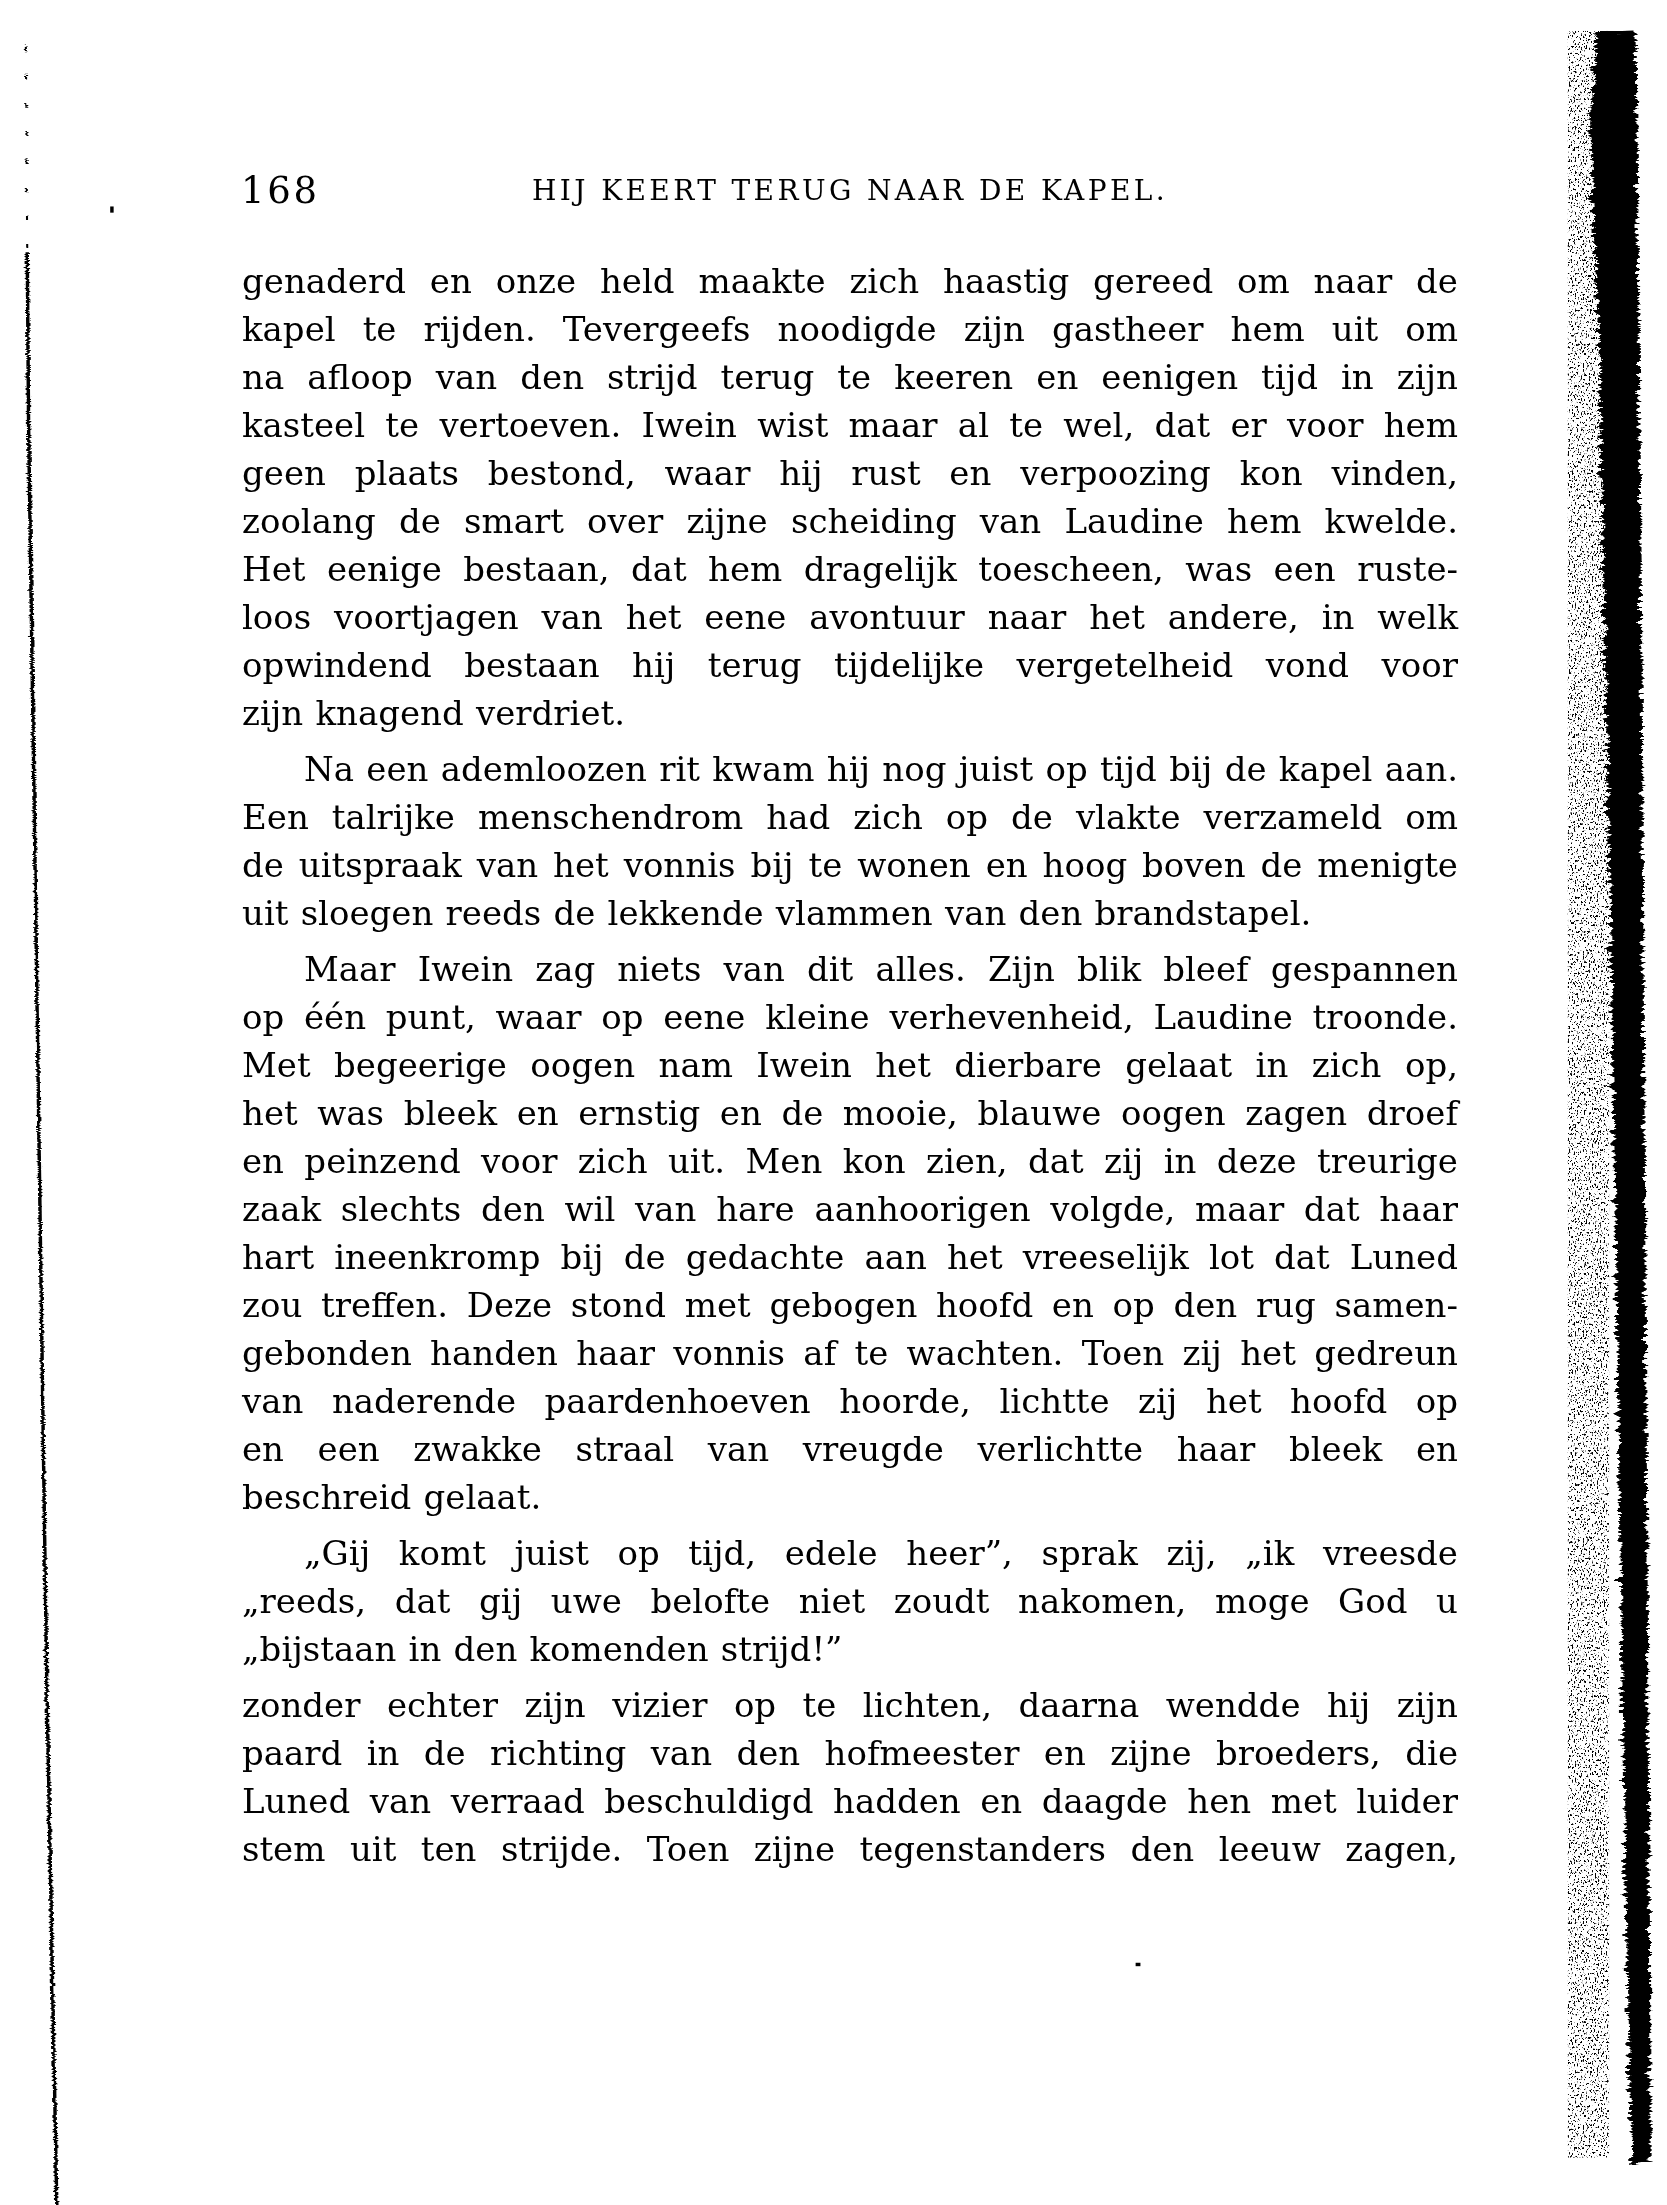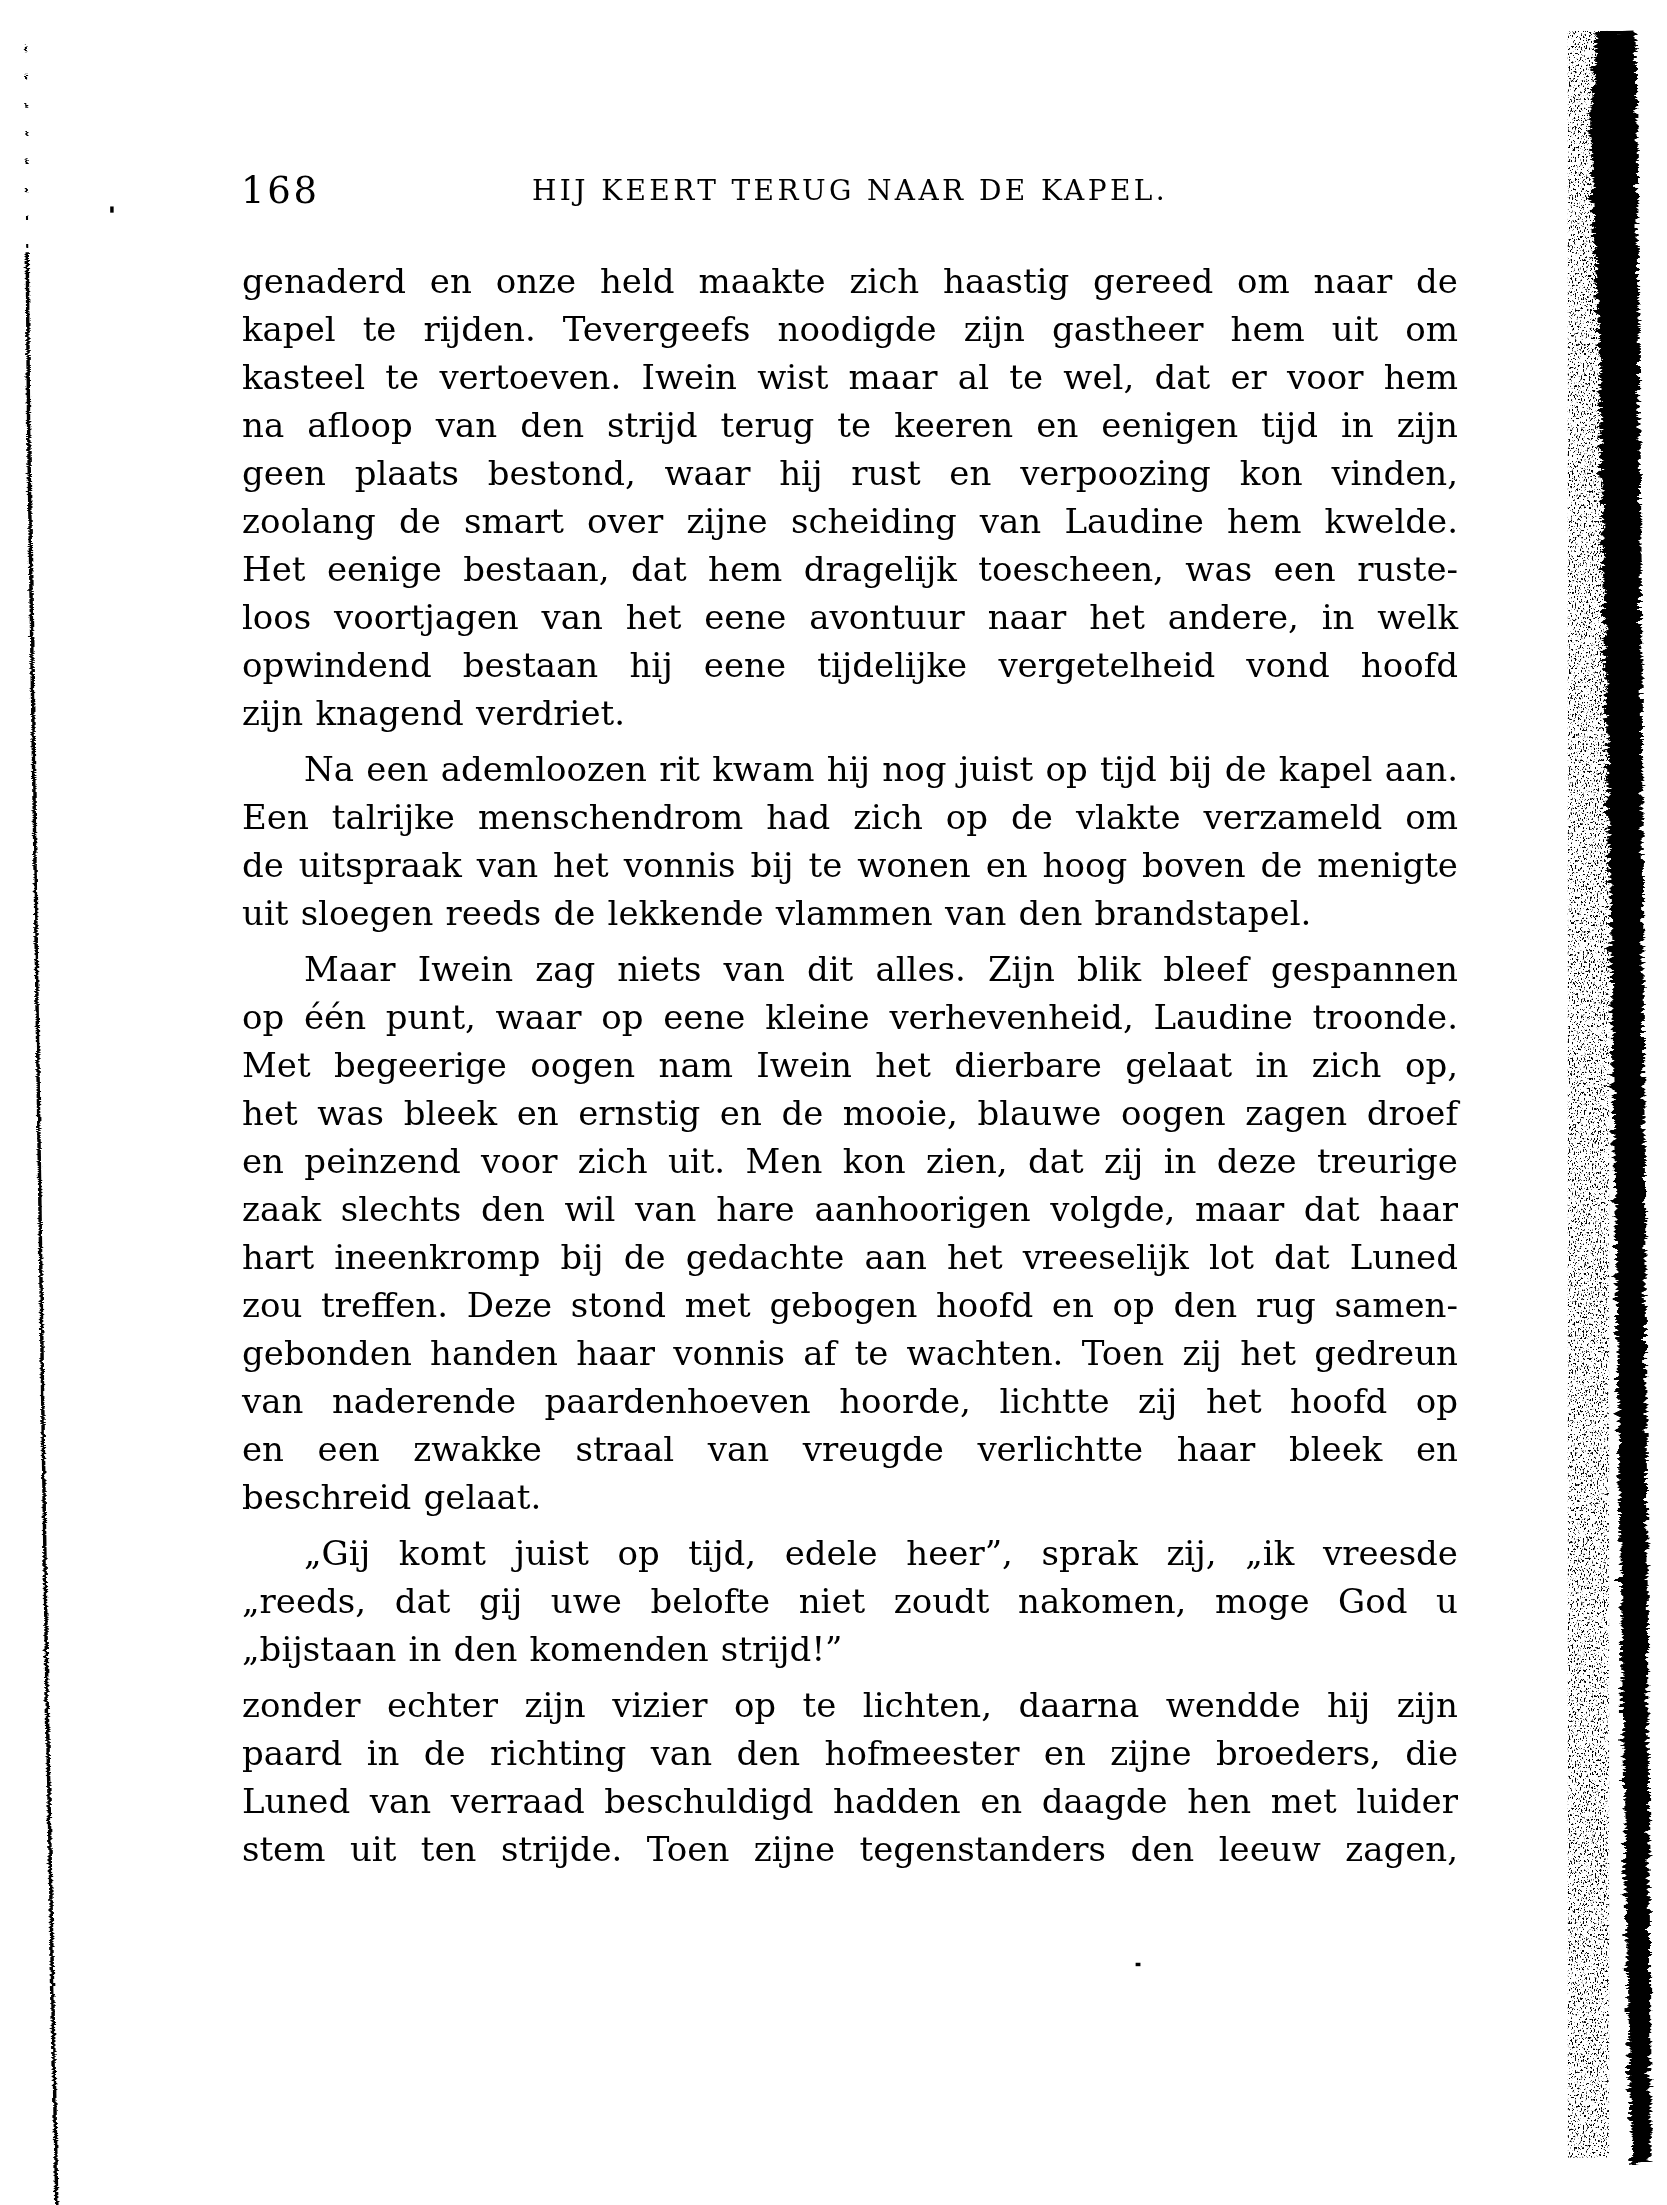--- a/index.html
+++ b/index.html
@@ -44,27 +44,27 @@
 
   <div class="header">
     <span class="page-number">168</span>
     <div class="running-title">HIJ KEERT TERUG NAAR DE KAPEL.</div>
   </div>
 
   <div class="text-block">
       <div class="paragraph">
         <div class="line">genaderd en onze held maakte zich haastig gereed om naar de</div>
         <div class="line">kapel te rijden. Tevergeefs noodigde zijn gastheer hem uit om</div>
+        <div class="line">na afloop van den strijd terug te keeren en eenigen tijd in zijn</div>
         <div class="line">kasteel te vertoeven. Iwein wist maar al te wel, dat er voor hem</div>
-        <div class="line">na afloop van den strijd terug te keeren en eenigen tijd in zijn</div>
         <div class="line">geen plaats bestond, waar hij rust en verpoozing kon vinden,</div>
         <div class="line">zoolang de smart over zijne scheiding van Laudine hem kwelde.</div>
         <div class="line">Het eenige bestaan, dat hem dragelijk toescheen, was een ruste-</div>
         <div class="line">loos voortjagen van het eene avontuur naar het andere, in welk</div>
-        <div class="line">opwindend bestaan hij eene tijdelijke vergetelheid vond hoofd</div>
+        <div class="line">opwindend bestaan hij terug tijdelijke vergetelheid vond voor</div>
         <div class="line flush">zijn knagend verdriet.</div>
       </div>
       <div class="paragraph">
         <div class="line indent">Na een ademloozen rit kwam hij nog juist op tijd bij de kapel aan.</div>
         <div class="line">Een talrijke menschendrom had zich op de vlakte verzameld om</div>
         <div class="line">de uitspraak van het vonnis bij te wonen en hoog boven de menigte</div>
         <div class="line flush">uit sloegen reeds de lekkende vlammen van den brandstapel.</div>
       </div>
       <div class="paragraph">
         <div class="line indent">Maar Iwein zag niets van dit alles. Zijn blik bleef gespannen</div>

